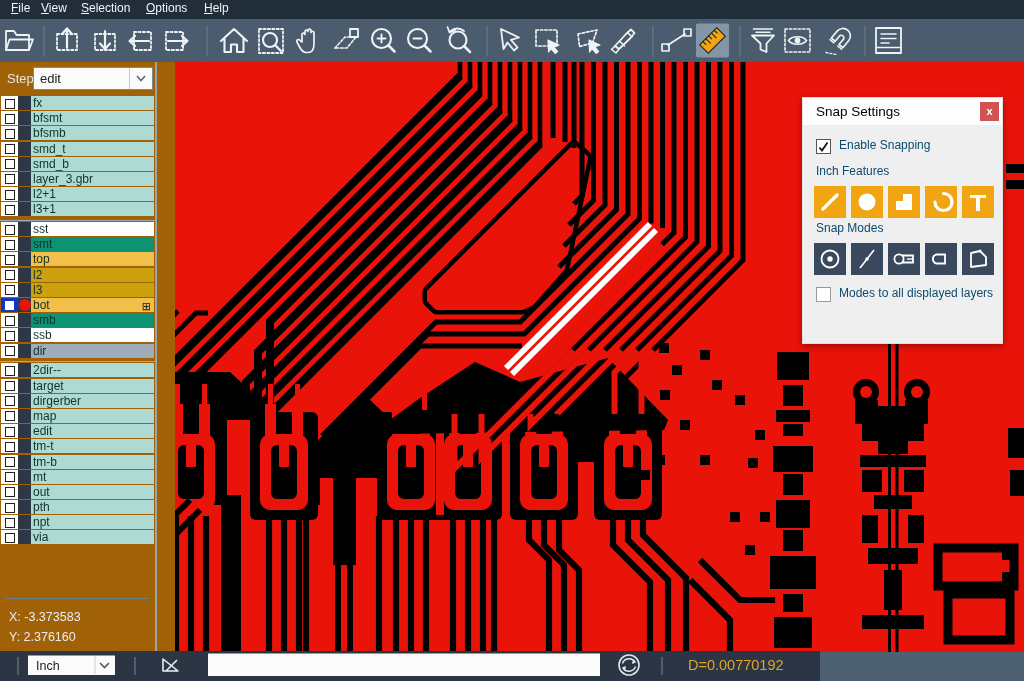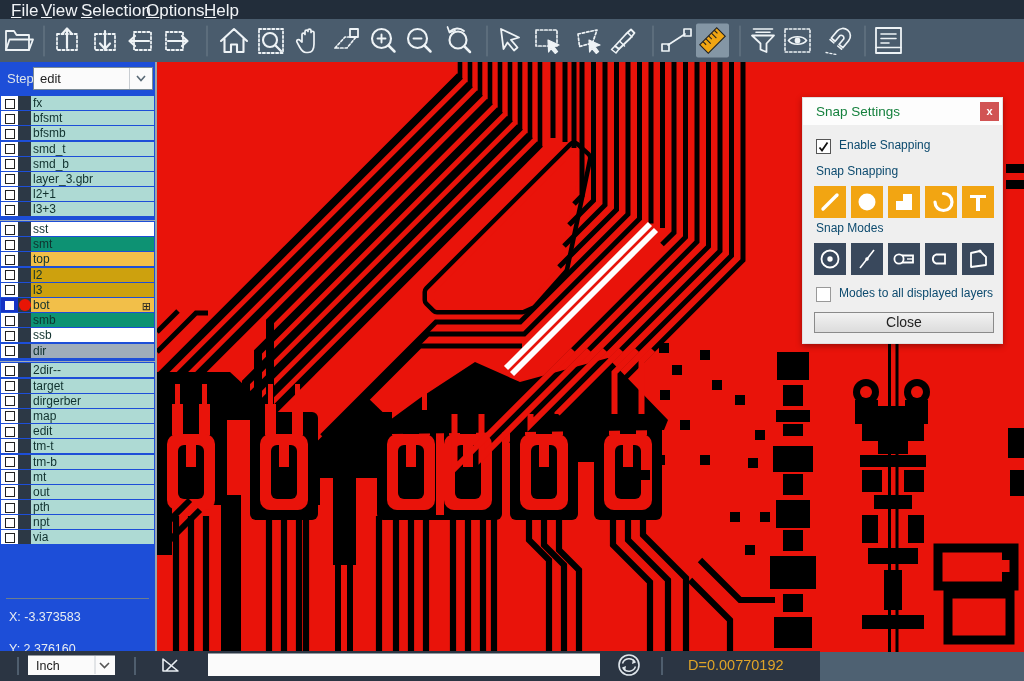--- a/index.html
+++ b/index.html
@@ -1,45 +1,45 @@
 <!DOCTYPE html>
 <html><head>
 <meta charset="utf-8">
 <style>
 html,body{margin:0;padding:0;width:1024px;height:681px;overflow:hidden;
 font-family:"Liberation Sans",sans-serif;-webkit-font-smoothing:antialiased;}
 #app{position:relative;width:1024px;height:681px;background:#4e6172;}
 #menubar{position:absolute;left:0;top:0;width:1024px;height:33px;background:#222d3a;
-color:#f0f3f6;font-size:17px;}
+color:#f0f3f6;font-size:12px;}
 #menubar span{position:absolute;top:1px;}
 #toolbar{position:absolute;left:0;top:19px;width:1024px;height:43px;background:#4a5c6d;}
-#leftpanel{position:absolute;left:0;top:62px;width:155px;height:590px;background:#1d4ed8;}
+#leftpanel{position:absolute;left:0;top:62px;width:155px;height:590px;background:#a16207;padding-left:20px;}
 #panelborder{position:absolute;left:155px;top:62px;width:2px;height:590px;background:#98a5ac;}
 #steprow{position:absolute;left:0;top:3px;width:155px;height:26px;}
 #steplabel{position:absolute;left:7px;top:6px;color:#dde4ea;font-size:13px;}
 #stepdd{position:absolute;left:33px;top:2px;width:120px;height:23px;background:#fbfbfb;border:1px solid #7b8a94;box-sizing:border-box;}
 #stepdd .txt{position:absolute;left:6px;top:3px;font-size:13px;color:#222;}
 #stepdd .chev{position:absolute;right:0;top:0;width:22px;height:21px;border-left:1px solid #c8cdd2;}
 #layerlist{position:absolute;left:0;top:34px;width:153px;}
 .lrow{position:relative;width:155px;height:15.2px;}
 .cbcell{position:absolute;left:1px;top:0px;width:17px;height:14px;background:#fff;}
 .cb{position:absolute;left:4px;top:2.5px;width:8px;height:8px;background:#fff;border:1.6px solid #222;}
 .colcell{position:absolute;left:18px;top:0;width:13px;height:14px;background:#2c3845;}
 .bar{position:absolute;left:31px;top:0;width:123px;height:14px;font-size:12px;color:#10312e;line-height:14px;padding-left:2px;box-sizing:border-box;white-space:nowrap;}
 .sep{position:relative;width:155px;height:4.6px;}
 .sep .ln{position:absolute;left:0px;top:2px;width:155px;height:1px;background:#9fabb5;}
 #xy{position:absolute;left:0;top:536px;width:155px;color:#e8edf2;font-size:12.5px;}
 #xy .l1{position:absolute;left:9px;top:12px;}
-#xy .l2{position:absolute;left:9px;top:44px;}
+#xy .l2{position:absolute;left:9px;top:32px;}
 #xy .ln{position:absolute;left:6px;top:0;width:143px;height:1px;background:#6d7e8c;}
 #statusbar{position:absolute;left:0;top:651px;width:820px;height:30px;background:#2b3543;}
 #canvas{position:absolute;left:157px;top:62px;width:867px;height:590px;background:#e9130a;}
 #dialog{position:absolute;left:802px;top:97px;width:201px;height:247px;background:#efefef;border:1px solid #e0e0e0;box-sizing:border-box;box-shadow:0 2px 6px rgba(0,0,0,.35);}
 #dlgtitle{position:absolute;left:0;top:0;width:199px;height:27px;background:#fdfdfd;}
-#dlgtitle .t{position:absolute;left:13px;top:6px;font-size:13.5px;color:#15803d;}
+#dlgtitle .t{position:absolute;left:13px;top:6px;font-size:13.5px;color:#000000;}
 #dlgclose{position:absolute;right:3px;top:4px;width:19px;height:19px;background:#d15353;color:#fff;font-size:11px;text-align:center;line-height:19px;font-weight:bold;}
 .dlglabel{position:absolute;font-size:12px;color:#0c4a6e;white-space:nowrap;}
 #cb1{position:absolute;left:13px;top:41px;width:13px;height:13px;background:#fff;border:1.4px solid #555;}
 #cb2{position:absolute;left:13px;top:189px;width:13px;height:13px;background:#fff;border:1.4px solid #999;}
 #featrow{position:absolute;left:11px;top:88px;width:185px;height:32px;}
 #moderow{position:absolute;left:11px;top:145px;width:185px;height:32px;}
 #dlgclosebtn{position:absolute;left:11px;top:214px;width:180px;height:21px;background:linear-gradient(#f2f2f2,#dcdcdc);border:1px solid #8a8a8a;box-sizing:border-box;text-align:center;font-size:14px;color:#222;line-height:19px;}
 </style>
 </head>
 <body>
@@ -381,21 +381,21 @@
             <div class="cb"></div>
           </div>
           <div class="colcell"></div>
           <div class="bar" style="background:#aedad4">l2+1</div>
         </div>
 <div class="lrow">
           <div class="cbcell">
             <div class="cb"></div>
           </div>
           <div class="colcell"></div>
-          <div class="bar" style="background:#aedad4">l3+3</div>
+          <div class="bar" style="background:#aedad4">l3+1</div>
         </div>
 <div class="sep">
           <div class="ln"></div>
         </div>
 <div class="lrow">
           <div class="cbcell">
             <div class="cb"></div>
           </div>
           <div class="colcell"></div>
           <div class="bar" style="background:#ffffff">sst</div>
@@ -554,21 +554,21 @@
   <div id="panelborder"></div>
   <div id="dialog">
     <div id="dlgtitle">
         <span class="t">Snap Settings</span>
         <div id="dlgclose">x</div>
       </div>
     <div id="cb1"><svg width="13" height="13" viewBox="0 0 13 13">
           <path d="M2.5 6.5 L5 9.5 L10.5 1.5" stroke="#111" stroke-width="1.8" fill="none"></path>
         </svg></div>
     <div class="dlglabel" style="left:36px;top:40px">Enable Snapping</div>
-    <div class="dlglabel" style="left:13px;top:66px">Snap Snapping</div>
+    <div class="dlglabel" style="left:13px;top:66px">Inch Features</div>
     <div id="featrow"><svg width="185" height="32" viewBox="0 0 185 32">
 <rect x="0" y="0" width="32" height="32" fill="#f2a512"></rect>
 <rect x="37" y="0" width="32" height="32" fill="#f2a512"></rect>
 <rect x="74" y="0" width="32" height="32" fill="#f2a512"></rect>
 <rect x="111" y="0" width="32" height="32" fill="#f2a512"></rect>
 <rect x="148" y="0" width="32" height="32" fill="#f2a512"></rect>
 <path d="M9 23 L23 9" stroke="#fff" stroke-width="3.4" stroke-linecap="round" fill="none"></path>
 <circle cx="53" cy="16" r="8.5" fill="#fff"></circle>
 <path d="M82 24 L82 15 L89 15 L89 8 L98 8 L98 24 Z" fill="#fff"></path>
 <path d="M129.5 7.5 A 8.5 8.5 0 1 1 121 16" stroke="#fff" stroke-width="3.2" fill="none" stroke-linecap="round"></path>
@@ -589,21 +589,20 @@
 <circle cx="85" cy="16" r="4.6"></circle>
 <path d="M88 12.5 L99 12.5 L99 19.5 L88 19.5"></path>
 <path d="M93 16 L99 16" stroke-width="1.4"></path>
 <path d="M122 11.5 L131 11.5 L131 20.5 L122 20.5 A 4.8 4.8 0 0 1 122 11.5 Z" transform="translate(0 0)"></path>
 <path d="M157 10 L166 8 L172 14 L172 22 L157 24 Z" stroke-linejoin="round"></path>
 <circle cx="166" cy="8" r="1.6" fill="#fff" stroke="none"></circle>
 </g>
 </svg></div>
     <div id="cb2"></div>
     <div class="dlglabel" style="left:36px;top:188px">Modes to all displayed layers</div>
-    <div id="dlgclosebtn">Close</div>
   </div>
   <div id="statusbar"><svg width="1024" height="30" viewBox="0 0 1024 30">
 <line x1="18" y1="6" x2="18" y2="24" stroke="#5d6d7d" stroke-width="1.5"></line>
 <rect x="28" y="4.5" width="87" height="19.5" fill="#fbfbfb"></rect>
 <text x="36" y="18.5" font-size="12.5" fill="#1a1a1a" font-family="Liberation Sans">Inch</text>
 <line x1="95" y1="5" x2="95" y2="23" stroke="#c9ced3" stroke-width="1"></line>
 <path d="M100 12 L104.5 16.5 L109 12" stroke="#555" stroke-width="1.6" fill="none"></path>
 <line x1="135" y1="6" x2="135" y2="24" stroke="#5d6d7d" stroke-width="1.5"></line>
 <path d="M163 8 L163 20 L178 20 Z M166 20 L177 9" stroke="#e8edf2" stroke-width="1.6" fill="none" stroke-linejoin="round"></path>
 <rect x="208" y="2.5" width="392" height="22.5" fill="#fbfbfb"></rect>

